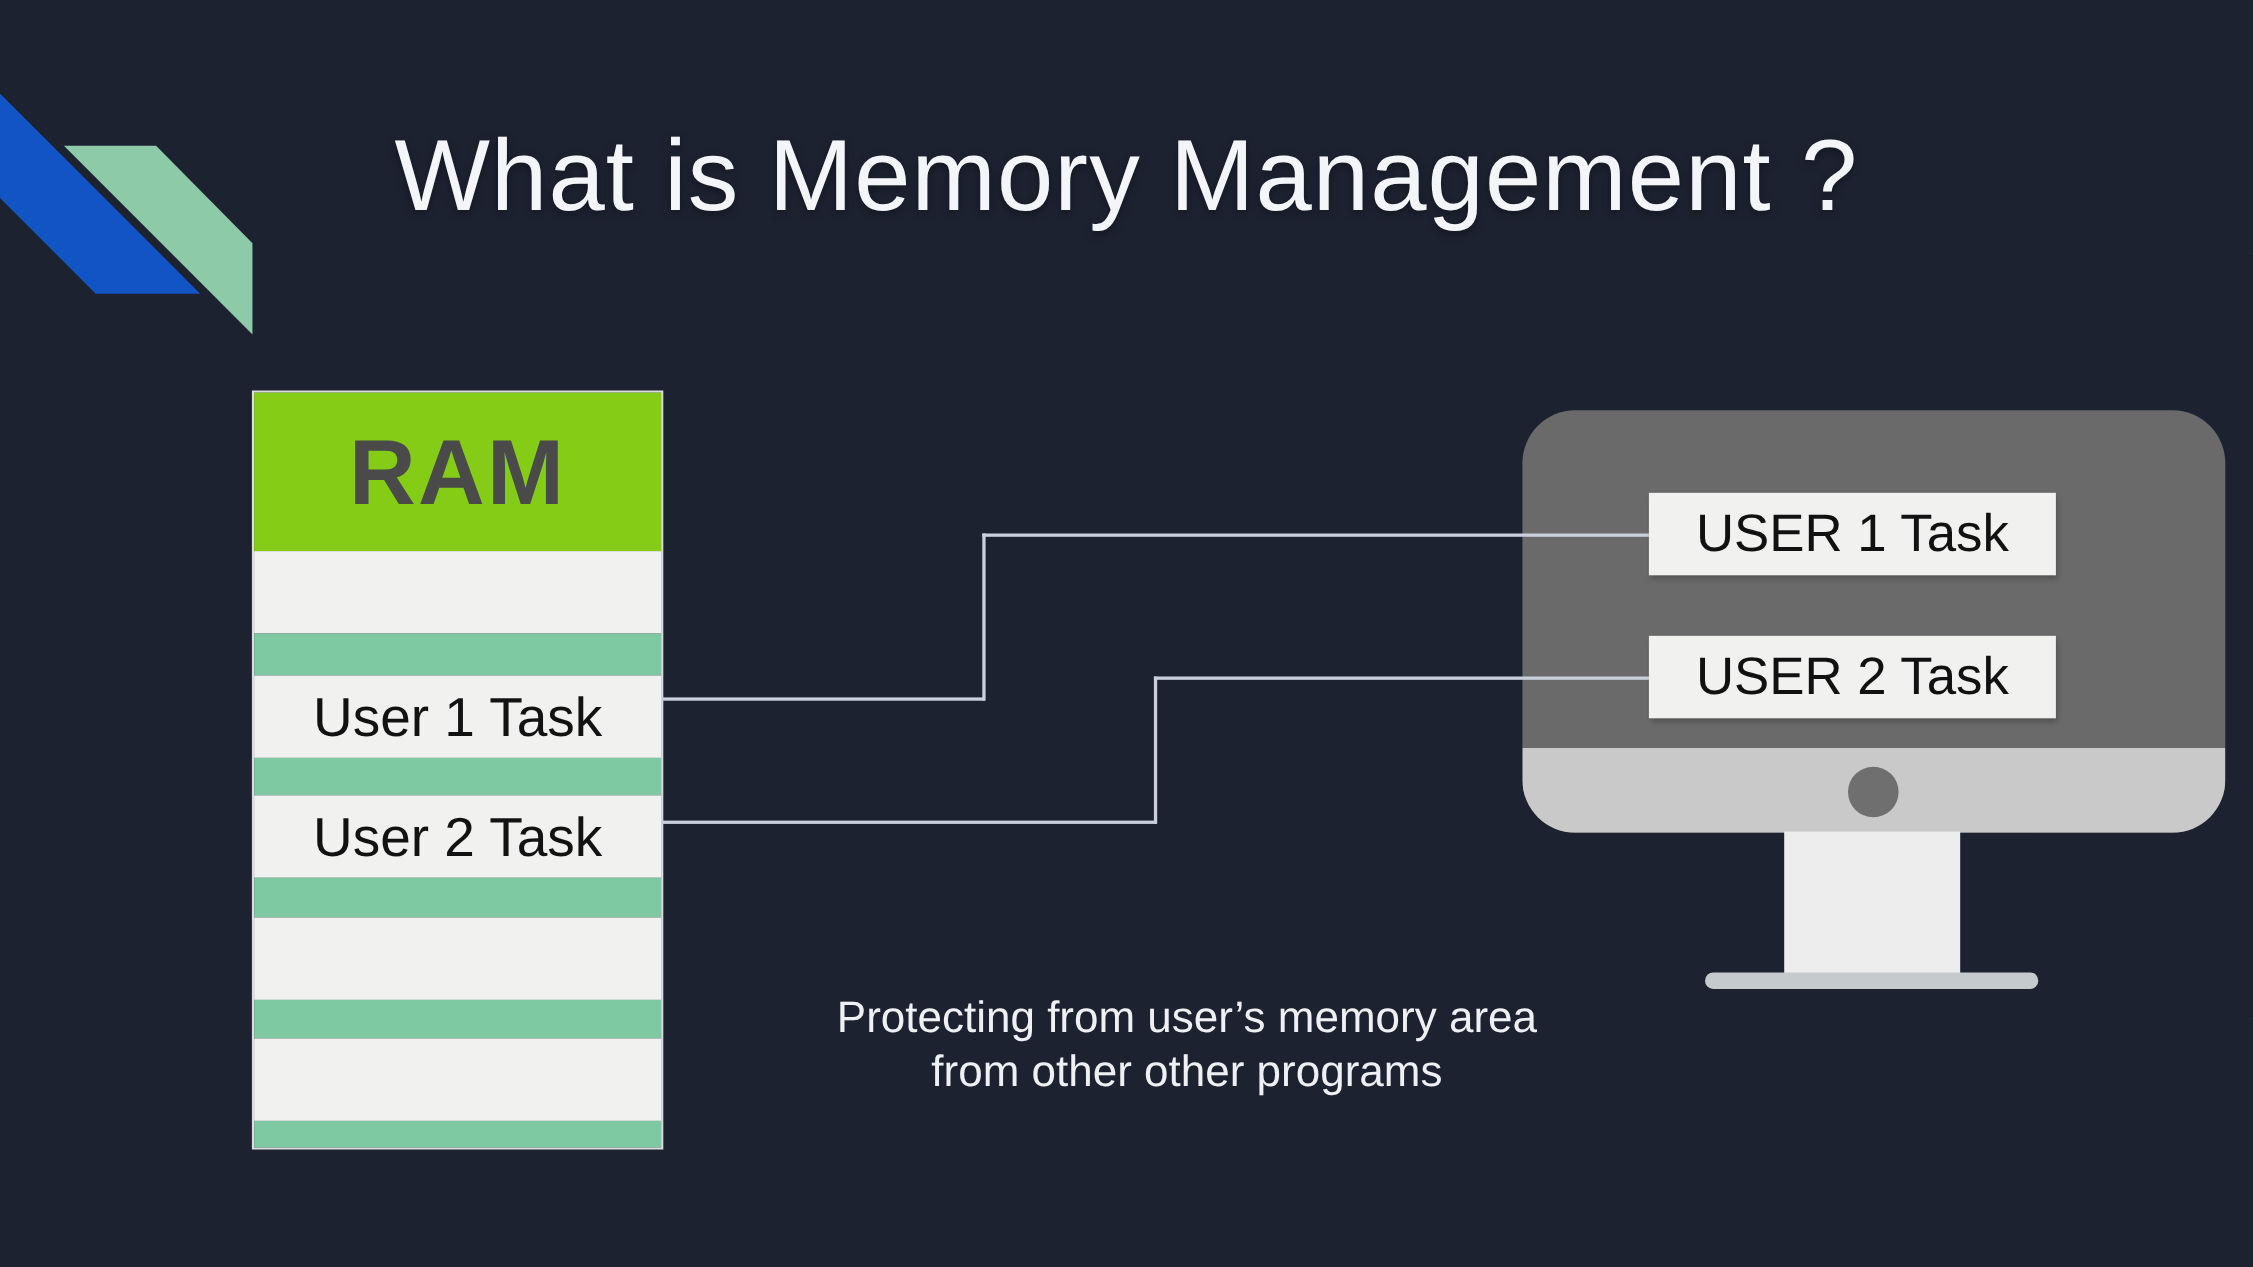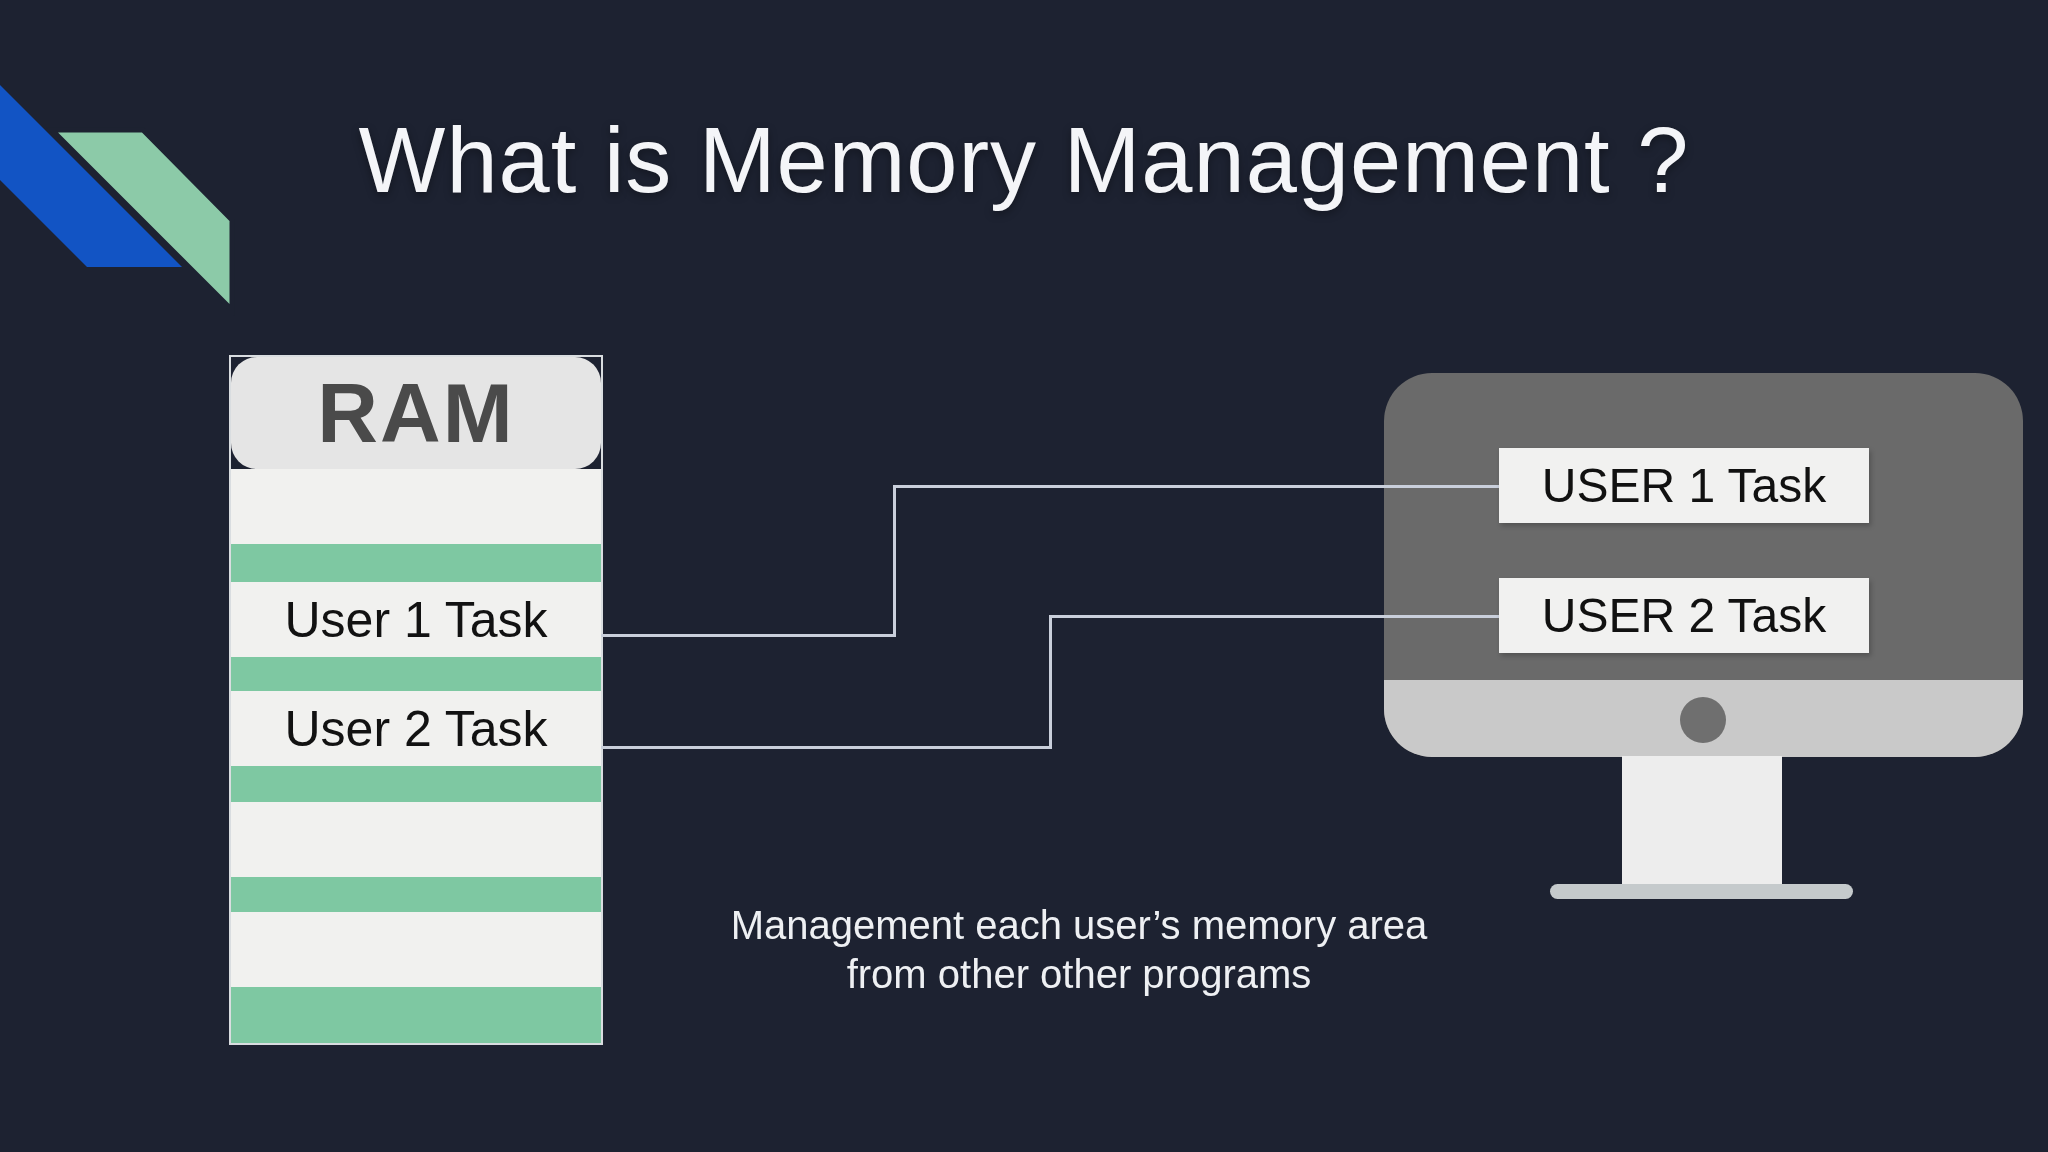--- a/index.html
+++ b/index.html
@@ -32,27 +32,26 @@
     left: 229px; top: 355px;
     width: 374px; height: 690px;
     border: 2px solid #d9dde0;
     box-sizing: border-box;
     display: flex;
     flex-direction: column;
     z-index: 2;
   }
   .ram-row { flex: none; display: flex; align-items: center; justify-content: center; }
   .ram-row.header {
-    height: 112px;
-    background: #e5e5e5;
+    height: 144px;
+    background: #84cc16;
     font-size: 84px;
     font-weight: 700;
     letter-spacing: 2px;
     color: #4a4a4a;
-    border-radius: 26px;
   }
   .ram-row.free  { background: #f1f1ef; }
   .ram-row.task  { background: #f1f1ef; font-size: 50px; color: #121212; }
   .ram-row.divider { background: #7ec8a2; }
   .ram-row.fill { flex: 1; background: #7ec8a2; }
   
   .line { position: absolute; background: #c9cfdb; z-index: 3; }
   
   .monitor {
     position: absolute;
@@ -153,17 +152,17 @@
   <div class="line" style="left:893px; top:485px; width:606px; height:3px"></div>
 
   <div class="line" style="left:601px; top:746px; width:450px; height:3px"></div>
   <div class="line" style="left:1049px; top:615px; width:3px; height:134px"></div>
   <div class="line" style="left:1049px; top:615px; width:450px; height:3px"></div>
 
   <div class="monitor-label u1">USER 1 Task</div>
   <div class="monitor-label u2">USER 2 Task</div>
 
   <div class="caption">
-    <div>Management each user’s memory area</div>
+    <div>Protecting from user’s memory area</div>
     <div>from other other programs</div>
   </div>
 
 </div>
 
 </body></html>

